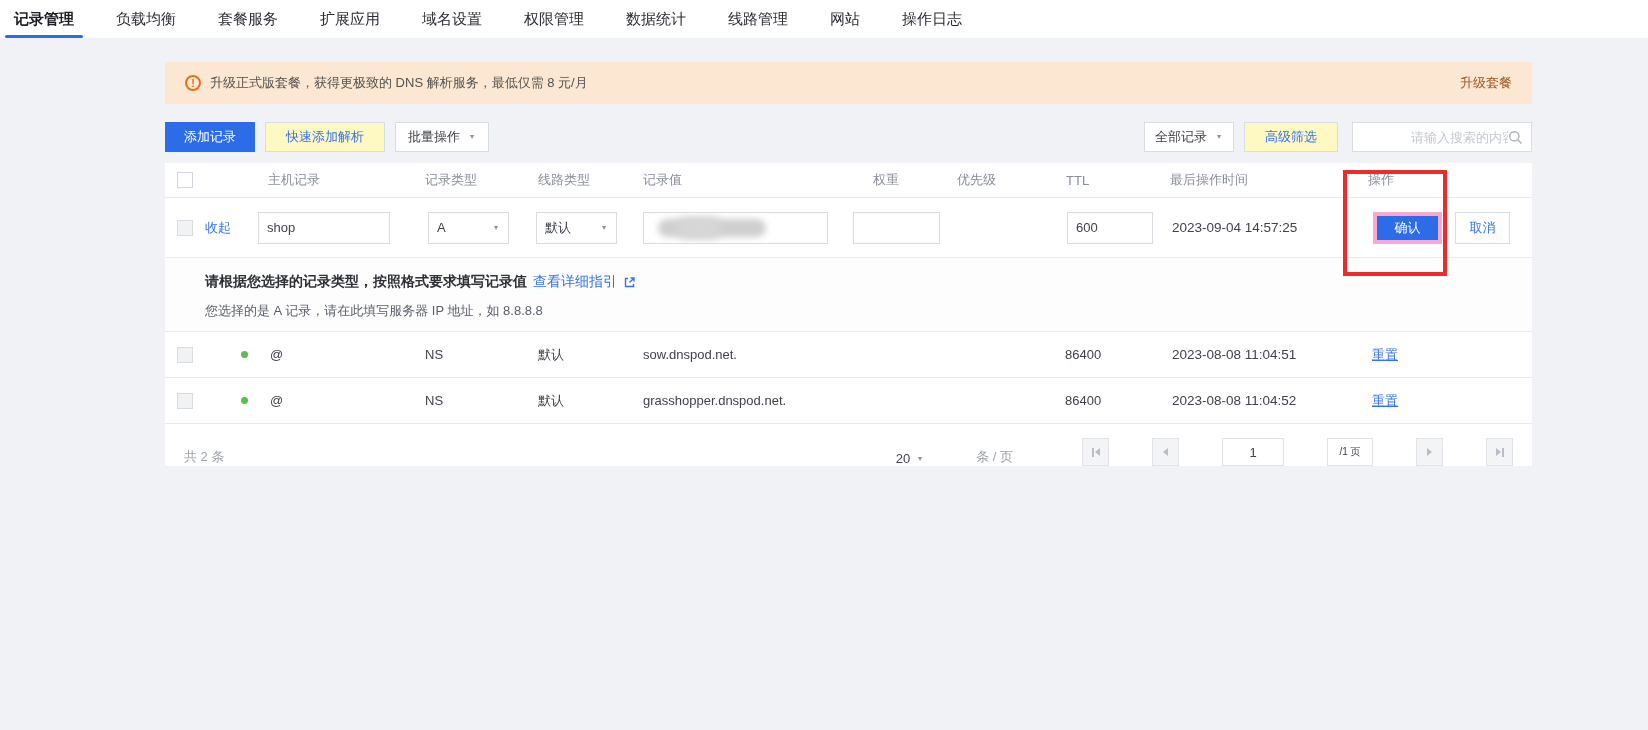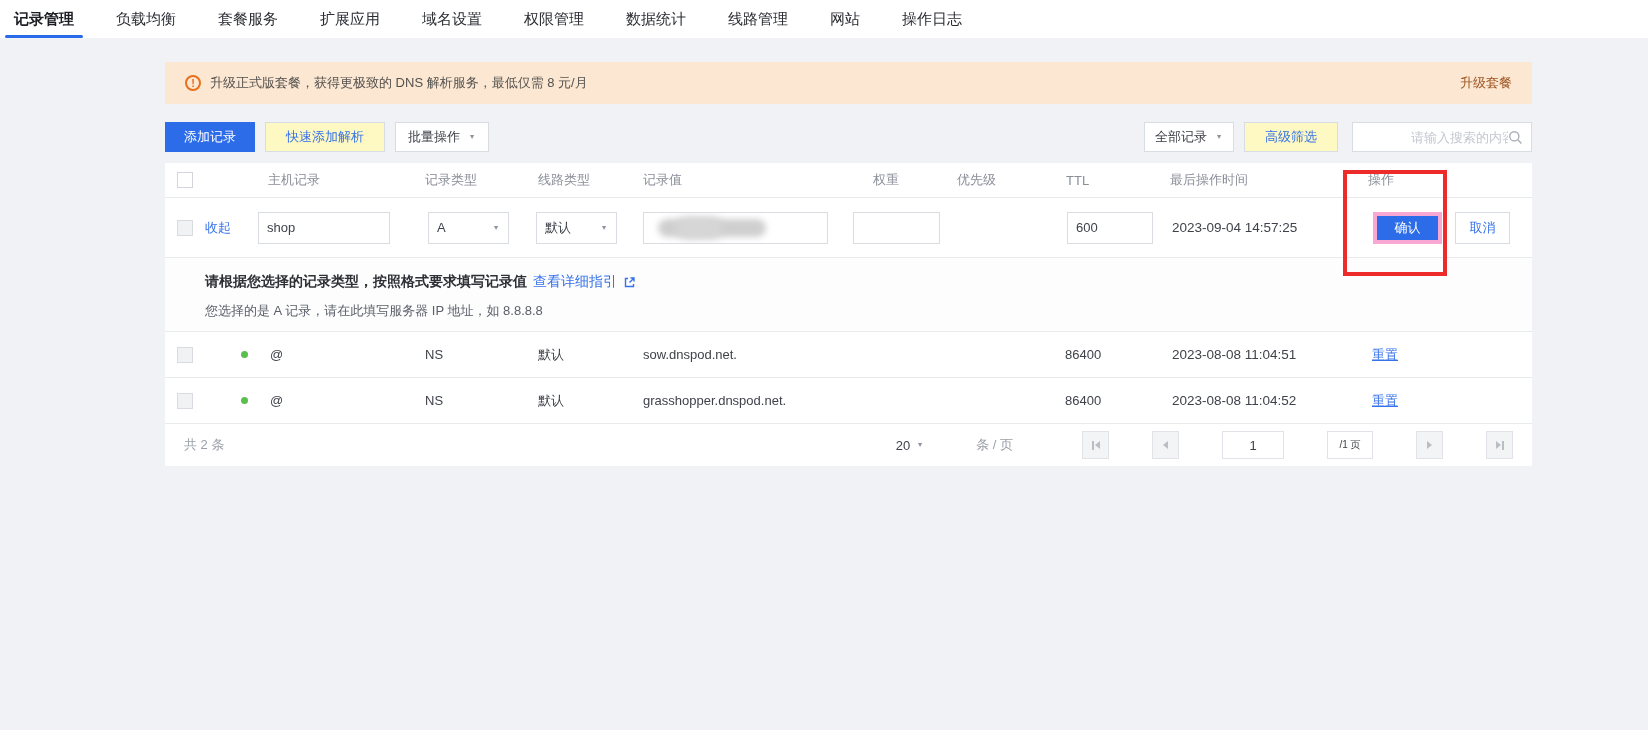--- a/index.html
+++ b/index.html
@@ -77,21 +77,21 @@
   .cancel  { width:55px; background:#fff; color:#3672e9; border:1px solid #d8dce3; margin-left:13px; }
   
   .help { padding:15px 0 12px 40px; height:74px; background:#fdfdfe; border-bottom:1px solid #e8eaee; }
   .help-title { font-size:14px; font-weight:bold; color:#2e3036; display:flex; align-items:center; gap:6px; }
   .help-desc { margin-top:11px; font-size:13px; color:#5b5f68; }
   .ext-ic { display:inline-flex; }
   
   .red-box { position:absolute; left:1178px; top:7px; width:104px; height:106px;
              border:4px solid #ee2b2b; z-index:5; pointer-events:none; }
   
-  .foot { height:42px; display:flex; align-items:center; padding:0 19px;gap:44px; }
+  .foot { height:42px; display:flex; align-items:flex-end; padding:0 19px;gap:44px; }
   .total { color:#9ca0a8; }
   .pgsize { display:flex; align-items:center; gap:6px; color:#3f424a; cursor:pointer; }
   .pgunit { color:#9ca0a8; margin-left:8px; margin-right:26px; }
   .pgbtn { width:27px; height:28px; background:#f3f4f6; border:1px solid #e1e3e8;
            display:inline-flex; align-items:center; justify-content:center; margin-left:-1px; cursor:pointer; }
   .pgnum { width:62px; height:28px; border:1px solid #e1e3e8; text-align:center; font-size:13px;
            color:#3f424a; outline:none; margin-left:-1px; background:#fff; font-family:inherit; }
   .pglabel { min-width:46px; height:28px; border:1px solid #e1e3e8; background:#fff;
              display:inline-flex; align-items:center; justify-content:center; margin-left:-1px;
              font-size:10px; color:#3f424a; padding:0 4px; }

